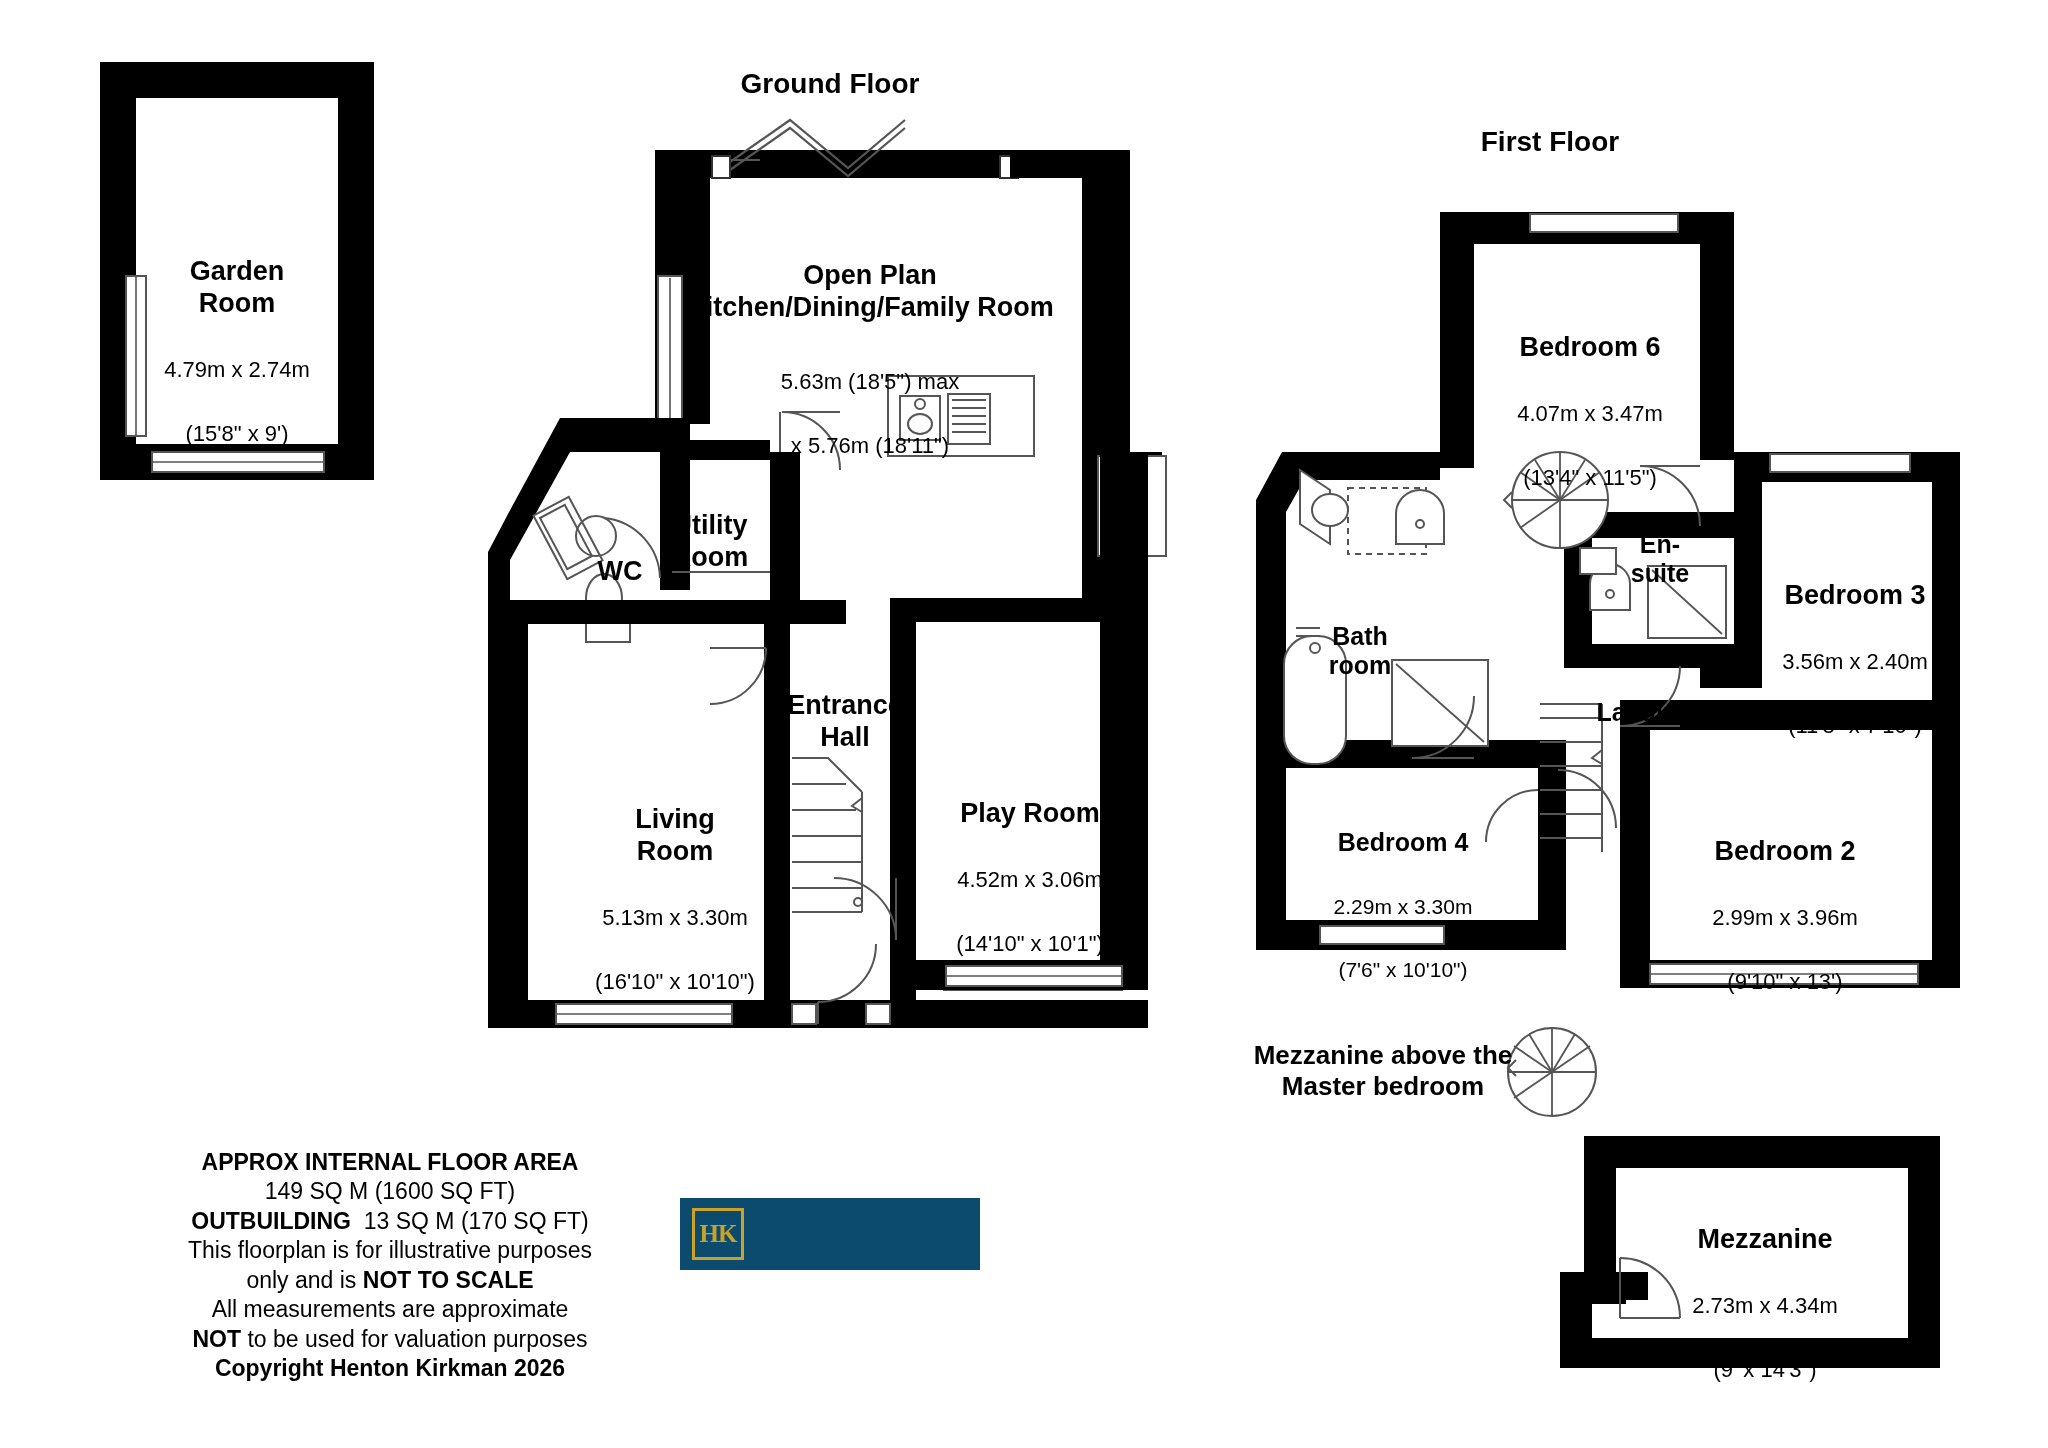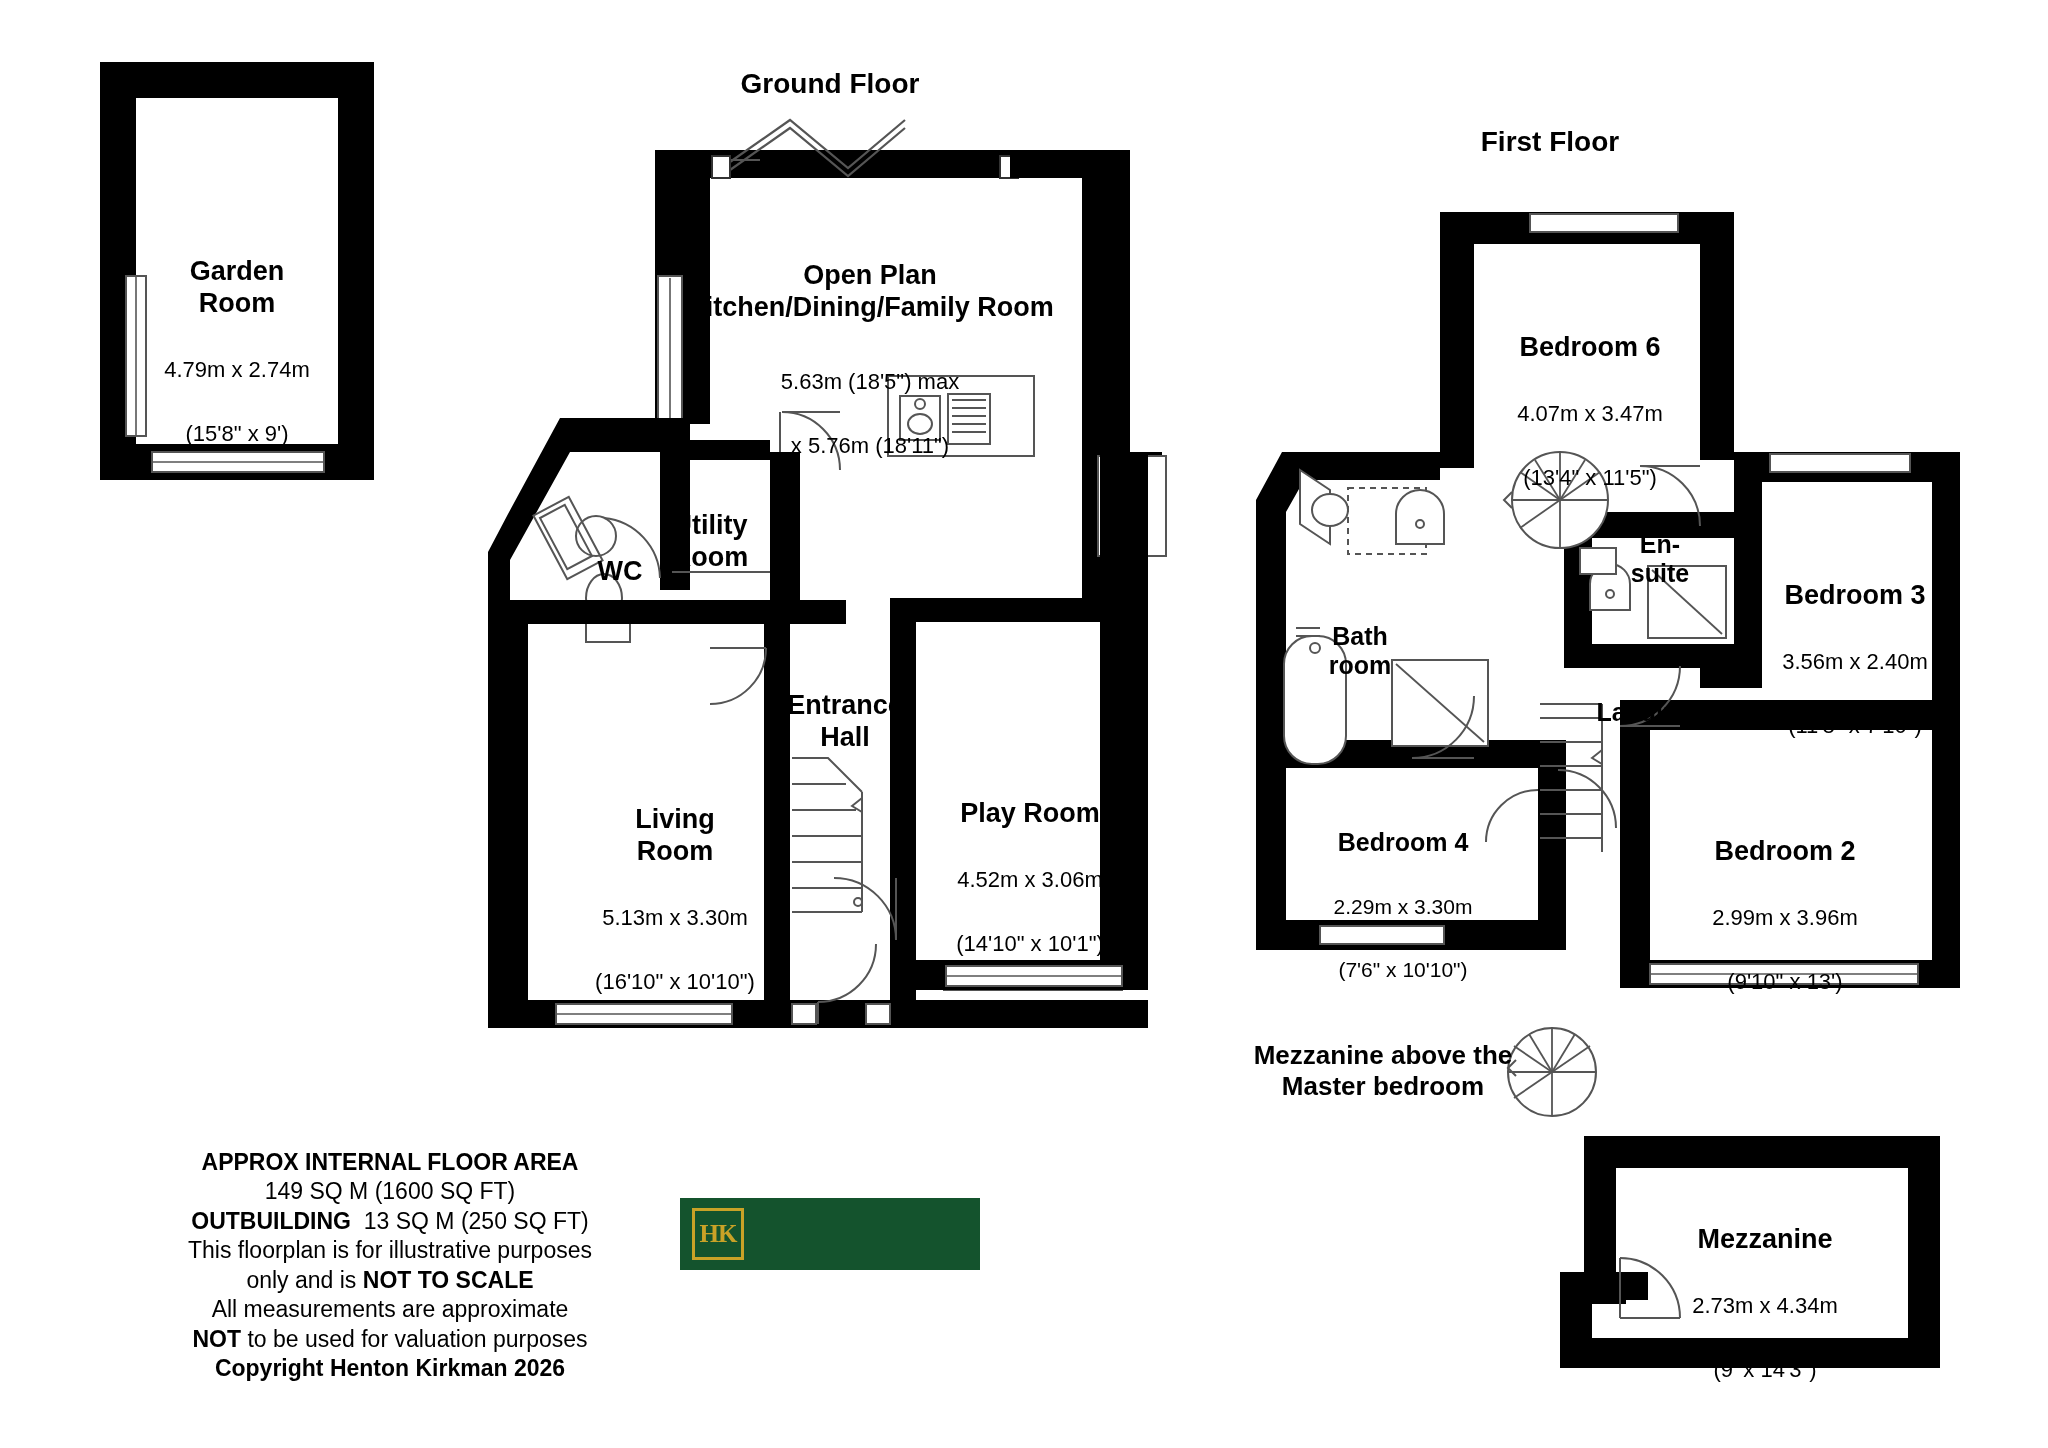--- a/index.html
+++ b/index.html
@@ -29,21 +29,21 @@
   #disclaimer{
     position:absolute;left:150px;top:1148px;width:480px;
     text-align:center;font-size:23px;line-height:1.28;
   }
   #disclaimer b{font-weight:bold;}
   #disclaimer .ln{display:block;}
 
   
   #logo{
     position:absolute;left:680px;top:1198px;width:300px;height:72px;
-    background:#14532d;display:flex;align-items:center;
+    background:#0c4a6e;display:flex;align-items:center;
   }
   #logo .mark{
     width:46px;height:46px;margin-left:12px;border:3px solid #c9a227;
     color:#c9a227;font-weight:bold;font-size:25px;
     display:flex;align-items:center;justify-content:center;letter-spacing:-1px;
     font-family:"Liberation Serif", serif;
   }
   #logo .txt{margin-left:12px;color:#ffffff;line-height:1.0;}
   #logo .txt .l1{font-size:31px;font-weight:bold;font-family:"Liberation Serif", serif;letter-spacing:.3px;}
   #logo .txt .l2{font-size:17px;letter-spacing:2.6px;font-family:"Liberation Serif", serif;}
@@ -408,21 +408,21 @@
 
 <div class="lbl" style="left:1640px;top:1186px;width:250px;">
   <span class="t rm-name">Mezzanine</span>
   <span class="d rm-dim">2.73m x 4.34m</span>
   <span class="d rm-dim">(9' x 14'3")</span>
 </div>
 
 <div id="disclaimer">
   <span class="ln"><b>APPROX INTERNAL FLOOR AREA</b></span>
   <span class="ln">149 SQ M (1600 SQ FT)</span>
-  <span class="ln"><b>OUTBUILDING</b>&nbsp;&nbsp;<span>13 SQ M (250 SQ FT)</span></span>
+  <span class="ln"><b>OUTBUILDING</b>&nbsp;&nbsp;<span>13 SQ M (170 SQ FT)</span></span>
   <span class="ln">This floorplan is for illustrative purposes</span>
   <span class="ln"><span>only and is </span><b>NOT TO SCALE</b></span>
   <span class="ln">All measurements are approximate</span>
   <span class="ln"><b>NOT</b><span> to be used for valuation purposes</span></span>
   <span class="ln"><b>Copyright Henton Kirkman 2026</b></span>
 </div>
 
 <div id="logo">
   <div class="mark">HK</div>
 </div>

